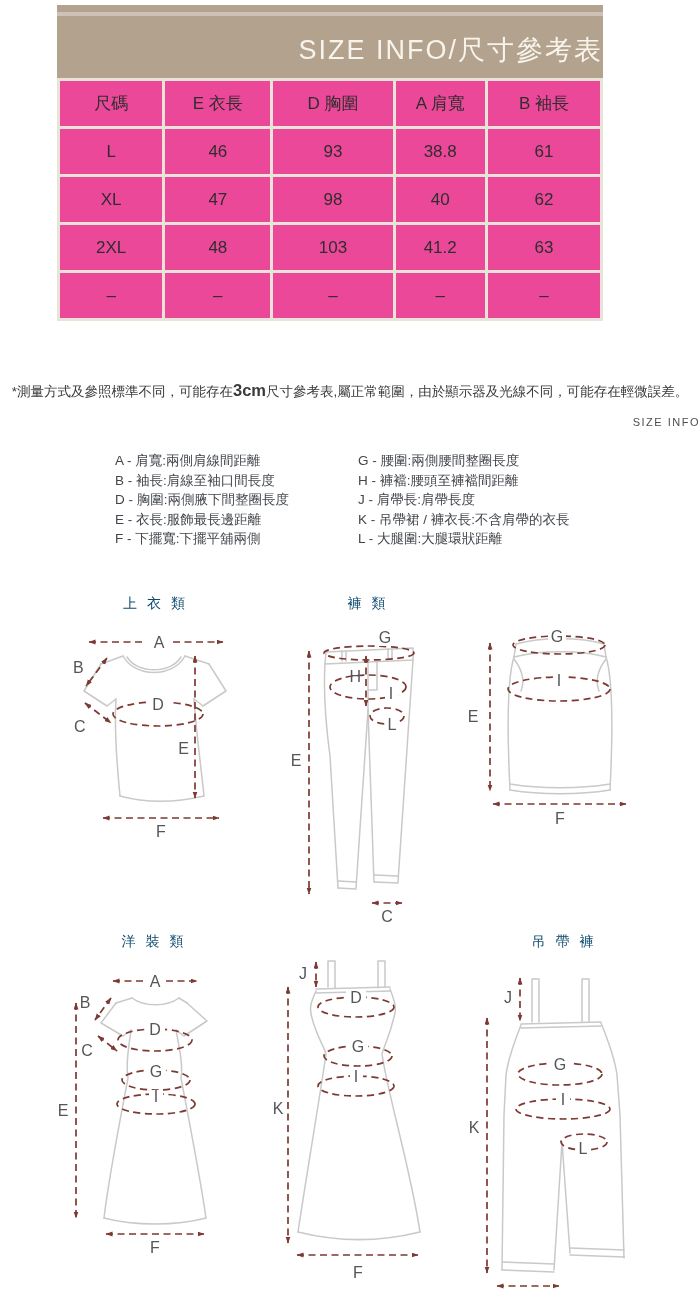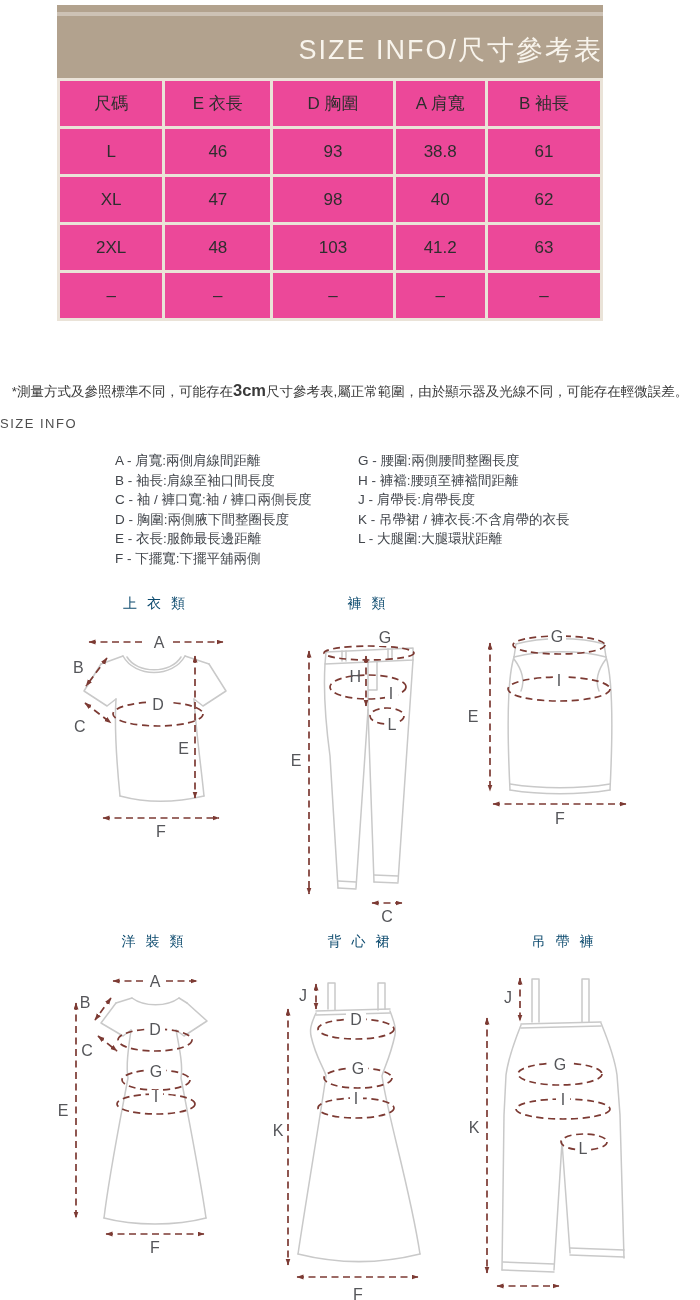--- a/index.html
+++ b/index.html
@@ -12,21 +12,21 @@
   .band-seam{position:absolute;left:0;top:7px;width:100%;height:4px;background:rgba(255,255,255,.35)}
   .band-title{color:#f8f4ec;font-size:27px;letter-spacing:2px;white-space:nowrap}
   
   .size-table{position:absolute;left:57px;top:78px;width:546px;height:242px;border-collapse:collapse;
         table-layout:fixed;background:#ec4899}
   .size-table th,.size-table td{border:3px solid #eae3d8;text-align:center;vertical-align:middle;
         font-size:17px;font-weight:400;color:#2e2e2e;height:48px}
   
   .note{position:absolute;top:381px;left:0;width:700px;text-align:center;font-size:13.5px;color:#3a3a3a}
   .note b{font-size:16.5px;font-weight:700}
-  .legend-title{position:absolute;top:416px;left:0;width:700px;text-align:left;font-size:13px;
+  .legend-title{position:absolute;top:416px;left:0;width:700px;text-align:right;font-size:11px;
         color:#4e4e4e;letter-spacing:1.5px}
   .legend-col{position:absolute;top:451px;list-style:none;font-size:13.5px;line-height:19.5px;color:#42464c}
   .legend-left{left:115px}
   .legend-right{left:358px}
   
   .diagram{position:absolute;text-align:center}
   .diagram-title{font-size:14px;color:#0c4a6e;letter-spacing:3px;line-height:22px;white-space:nowrap}
   .diagram svg{display:block;margin:0 auto}
   .ol{fill:none;stroke:#c9c9c9;stroke-width:1.5;stroke-linecap:round;stroke-linejoin:round}
   .ms{fill:none;stroke:#7c3a33;stroke-width:1.7;stroke-dasharray:7 4.5}
@@ -91,21 +91,20 @@
       </tr>
     </tbody>
   </table>
 
   <p class="note"><span>*測量方式及參照標準不同，可能存在</span><b>3cm</b><span>尺寸參考表,屬正常範圍，由於顯示器及光線不同，可能存在輕微誤差。</span></p>
 
   <div class="legend-title">SIZE INFO</div>
   <ul class="legend-col legend-left">
     <li>A - 肩寬:兩側肩線間距離</li>
     <li>B - 袖長:肩線至袖口間長度</li>
-    <li>C - 袖 / 褲口寬:袖 / 褲口兩側長度</li>
     <li>D - 胸圍:兩側腋下間整圈長度</li>
     <li>E - 衣長:服飾最長邊距離</li>
     <li>F - 下擺寬:下擺平舖兩側</li>
   </ul>
   <ul class="legend-col legend-right">
     <li>G - 腰圍:兩側腰間整圈長度</li>
     <li>H - 褲襠:腰頭至褲襠間距離</li>
     <li>J - 肩帶長:肩帶長度</li>
     <li>K - 吊帶裙 / 褲衣長:不含肩帶的衣長</li>
     <li>L - 大腿圍:大腿環狀距離</li>
@@ -255,21 +254,20 @@
         <text class="dlbl" x="106" y="69" text-anchor="middle">D</text>
         <text class="dlbl" x="107" y="111" text-anchor="middle">G</text>
         <text class="dlbl" x="107" y="136" text-anchor="middle">I</text>
         <text class="dlbl" x="14" y="150" text-anchor="middle">E</text>
         <text class="dlbl" x="106" y="287" text-anchor="middle">F</text>
       </g>
     </svg>
   </div>
 
   <div class="diagram" style="left:268px;top:930px;width:184px">
-    <div class="diagram-title">背 心 裙</div>
     <svg width="180" height="338" viewBox="0 0 180 338" style="margin-top:16px">
       <defs>
           <marker id="ar-cm" markerWidth="8" markerHeight="6" refX="6.5" refY="2.5" orient="auto-start-reverse" markerUnits="userSpaceOnUse">
             <path d="M0,0L7,2.5L0,5Z" fill="#7c3a33"></path>
           </marker>
         </defs>
       <g class="ol">
         <path d="M58,15 L58,41 M65,15 L65,42 M58,15 L65,15"></path>
         <path d="M108,15 L108,42 M115,15 L115,41 M108,15 L115,15"></path>
         <path d="M46,43 L120,41 M46,47 L120,45"></path>

